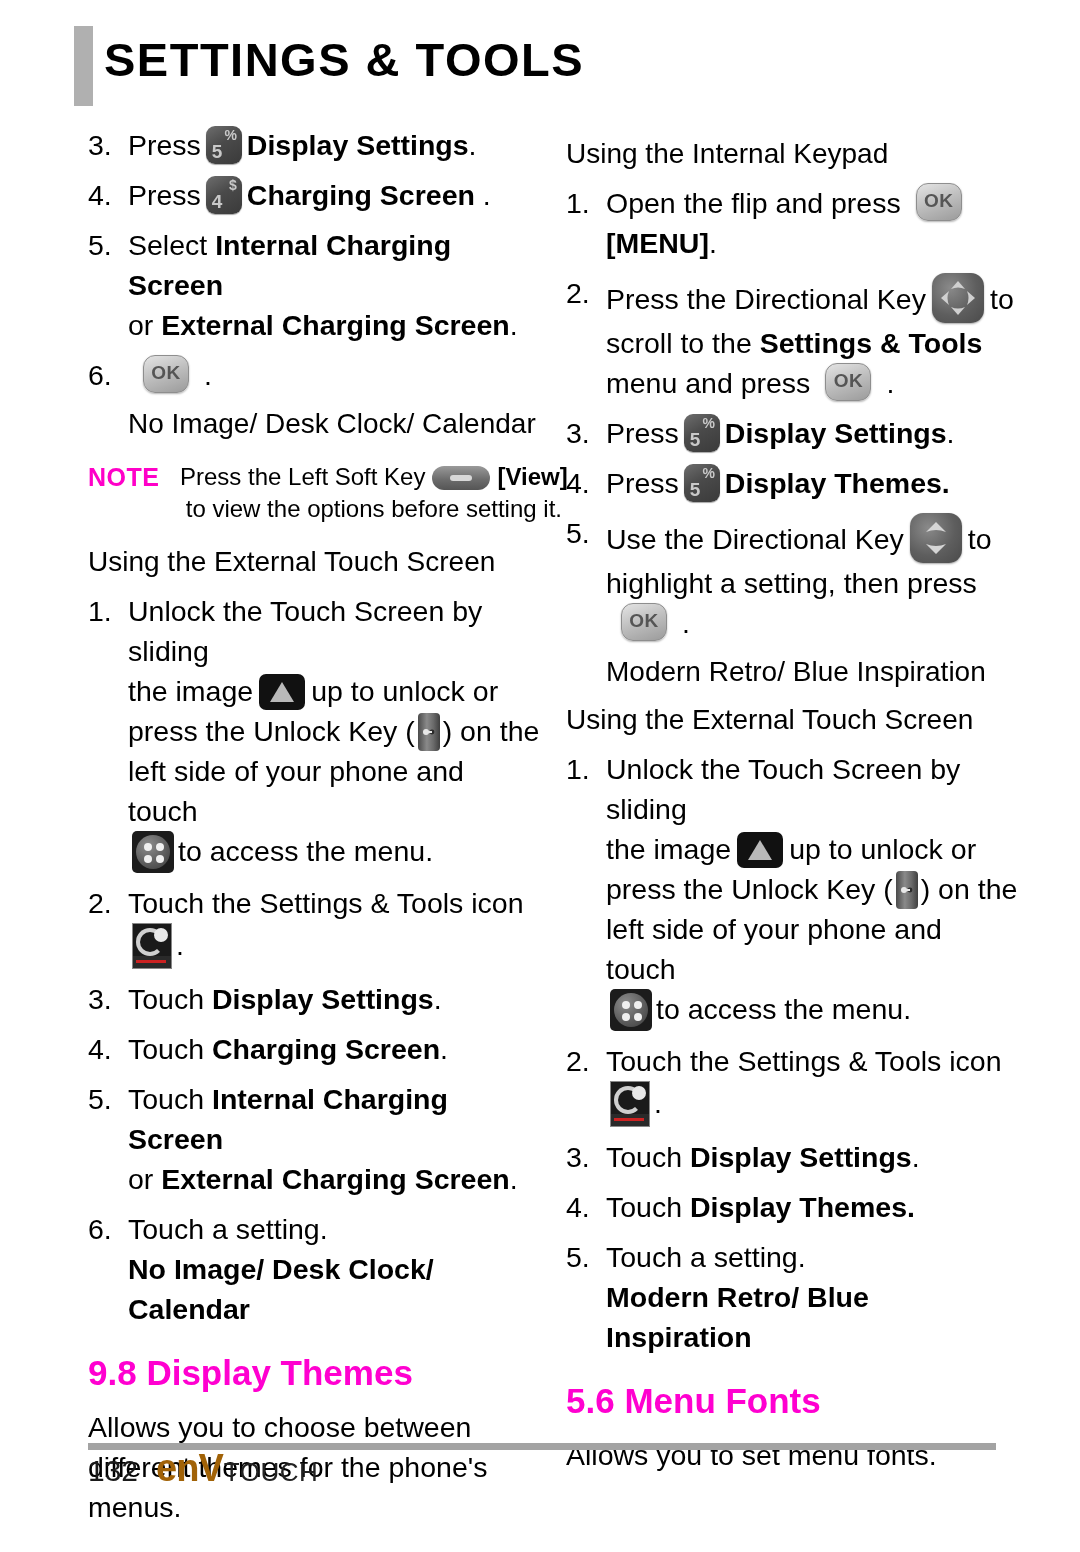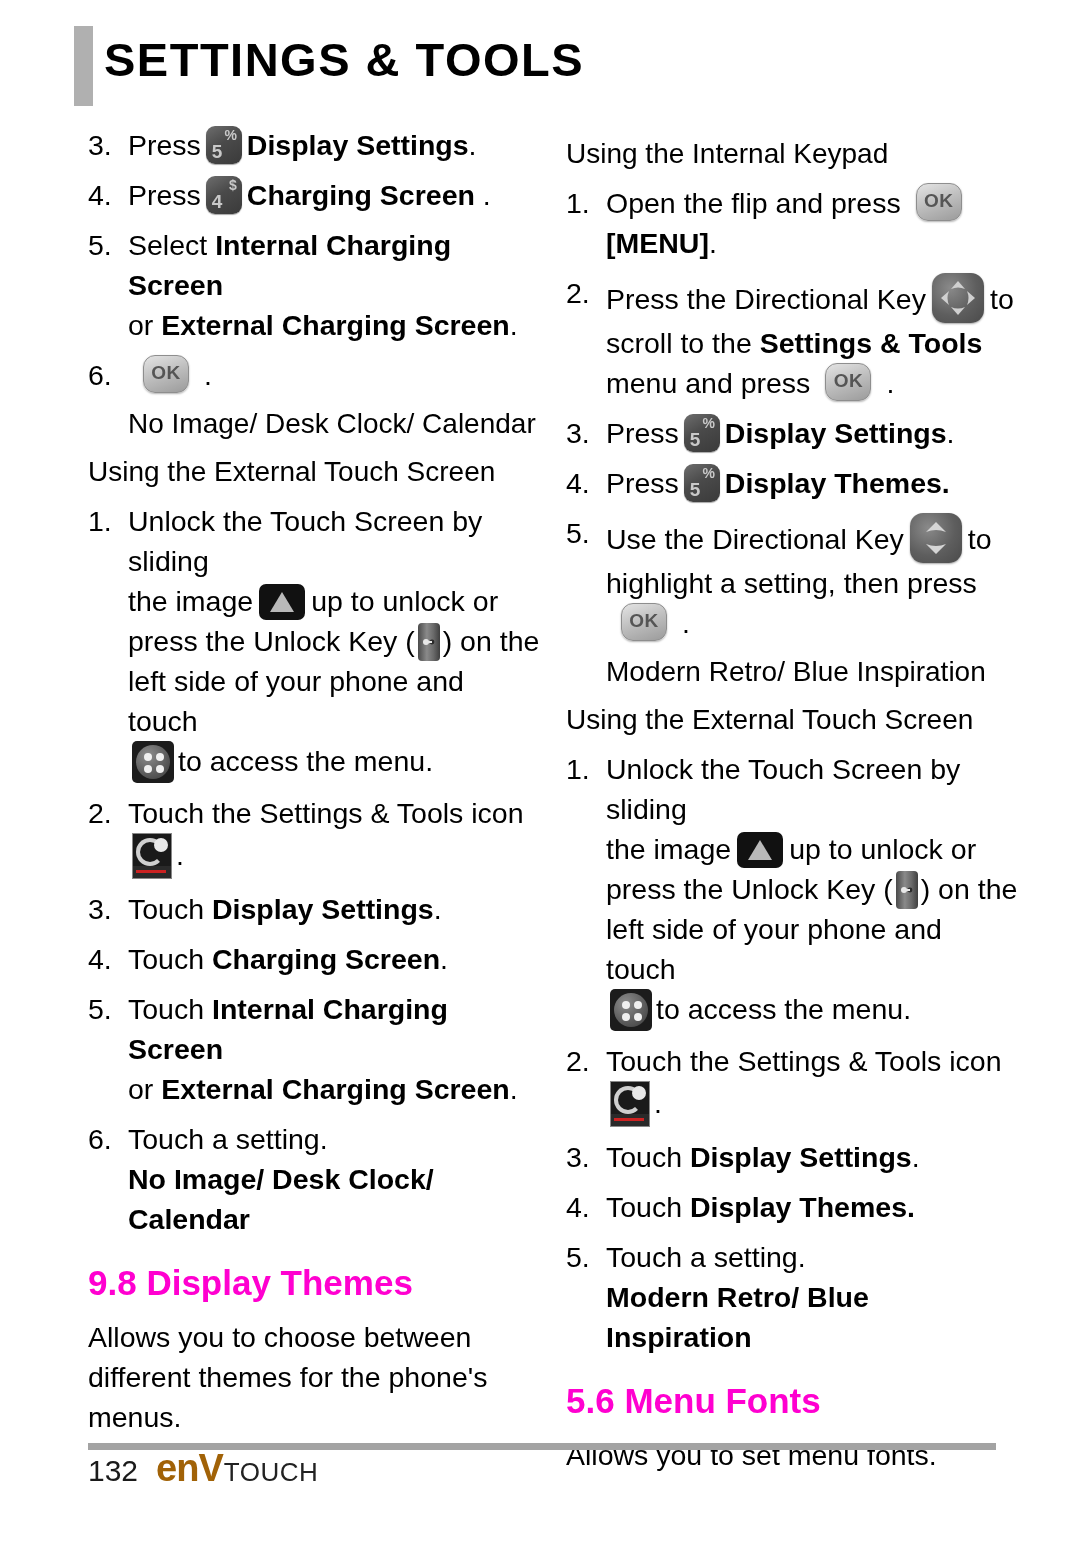--- a/index.html
+++ b/index.html
@@ -363,20 +363,27 @@
       <span class="body"><span>Select</span> <b>Internal Charging Screen</b><br><span>or</span> <b>External Charging Screen</b><span>.</span></span>
     </div>
 
     <div class="step">
       <span class="num">6.</span>
       <span class="body"><span class="ico key-ok"><span class="t">OK</span></span><span>.</span></span>
     </div>
 
     <div class="subhead indent">No Image/ Desk Clock/ Calendar</div>
 
+    <div class="note">
+      <div class="note-label">NOTE</div>
+      <div class="note-text">
+        <span class="nowrap"><span>Press the Left Soft Key</span><span class="ico key-soft"><span class="bar"></span></span><b>[View]</b></span>
+        <span class="l2">to view the options before setting it.</span>
+      </div>
+    </div>
 
     <div class="subhead">Using the External Touch Screen</div>
 
     <div class="step">
       <span class="num">1.</span>
       <span class="body">
         <span>Unlock the Touch Screen by sliding</span><br>
         <span>the image</span><span class="ico ico-unlock-img"><span class="tri"></span></span><span>up to unlock or</span><br>
         <span>press the Unlock Key (</span><span class="ico key-unlock"><svg class="dot" viewBox="0 0 14 8">
               <circle cx="4" cy="4" r="3" fill="#e8e8e8"></circle>

